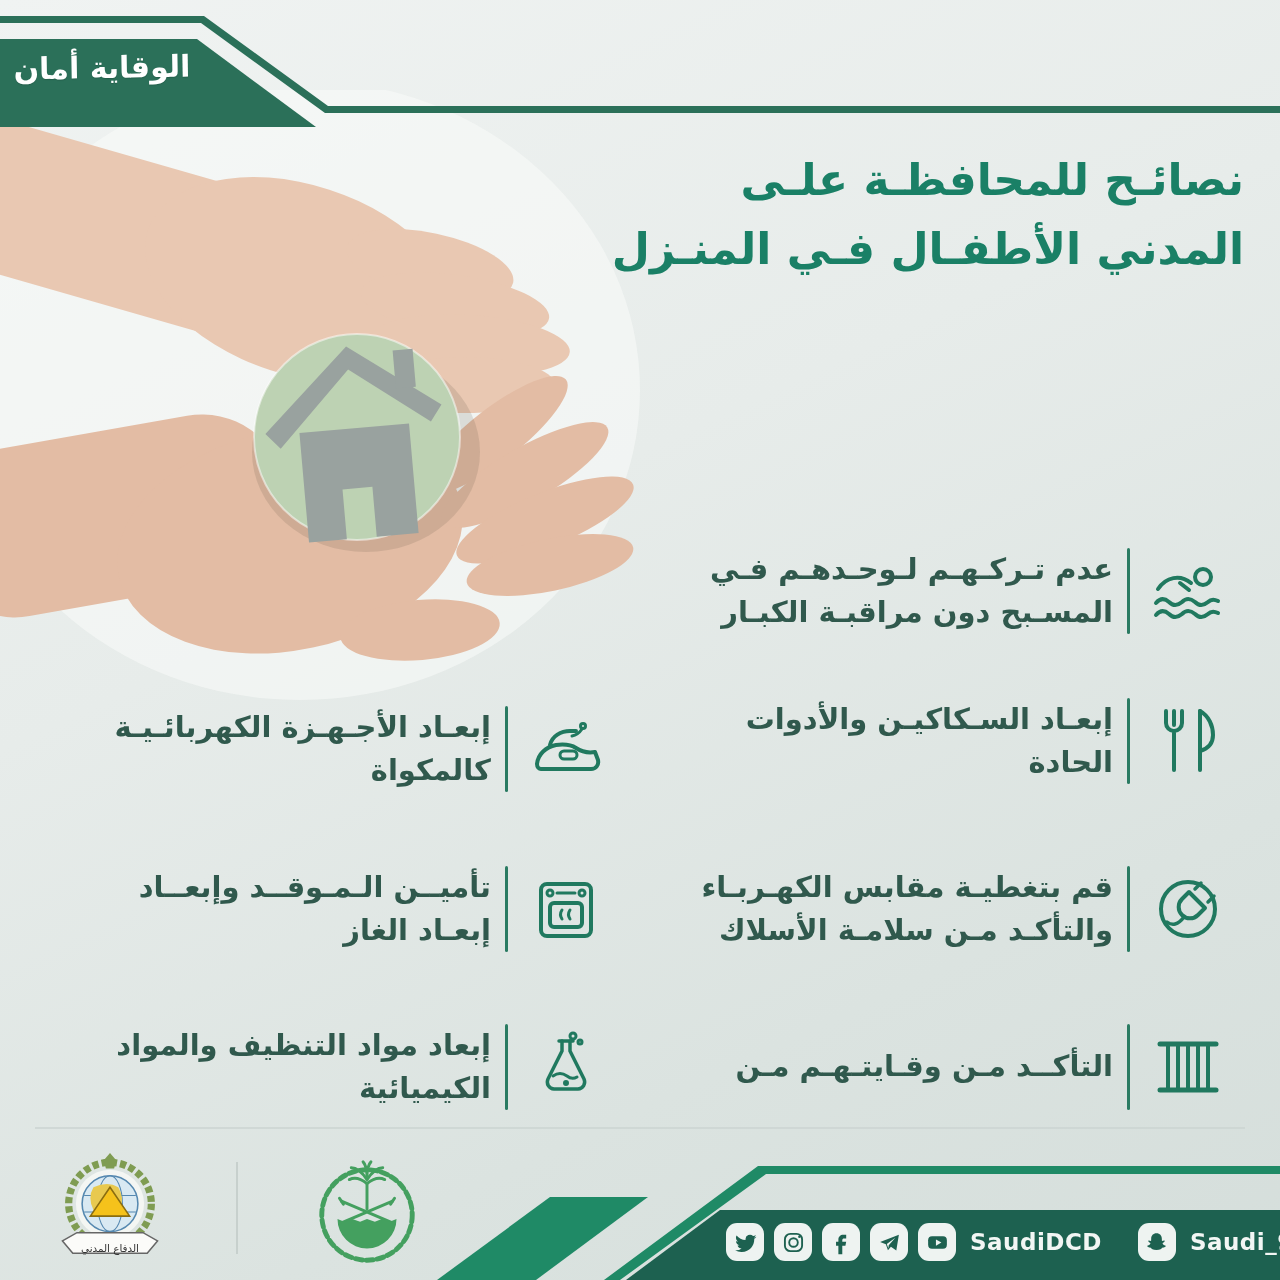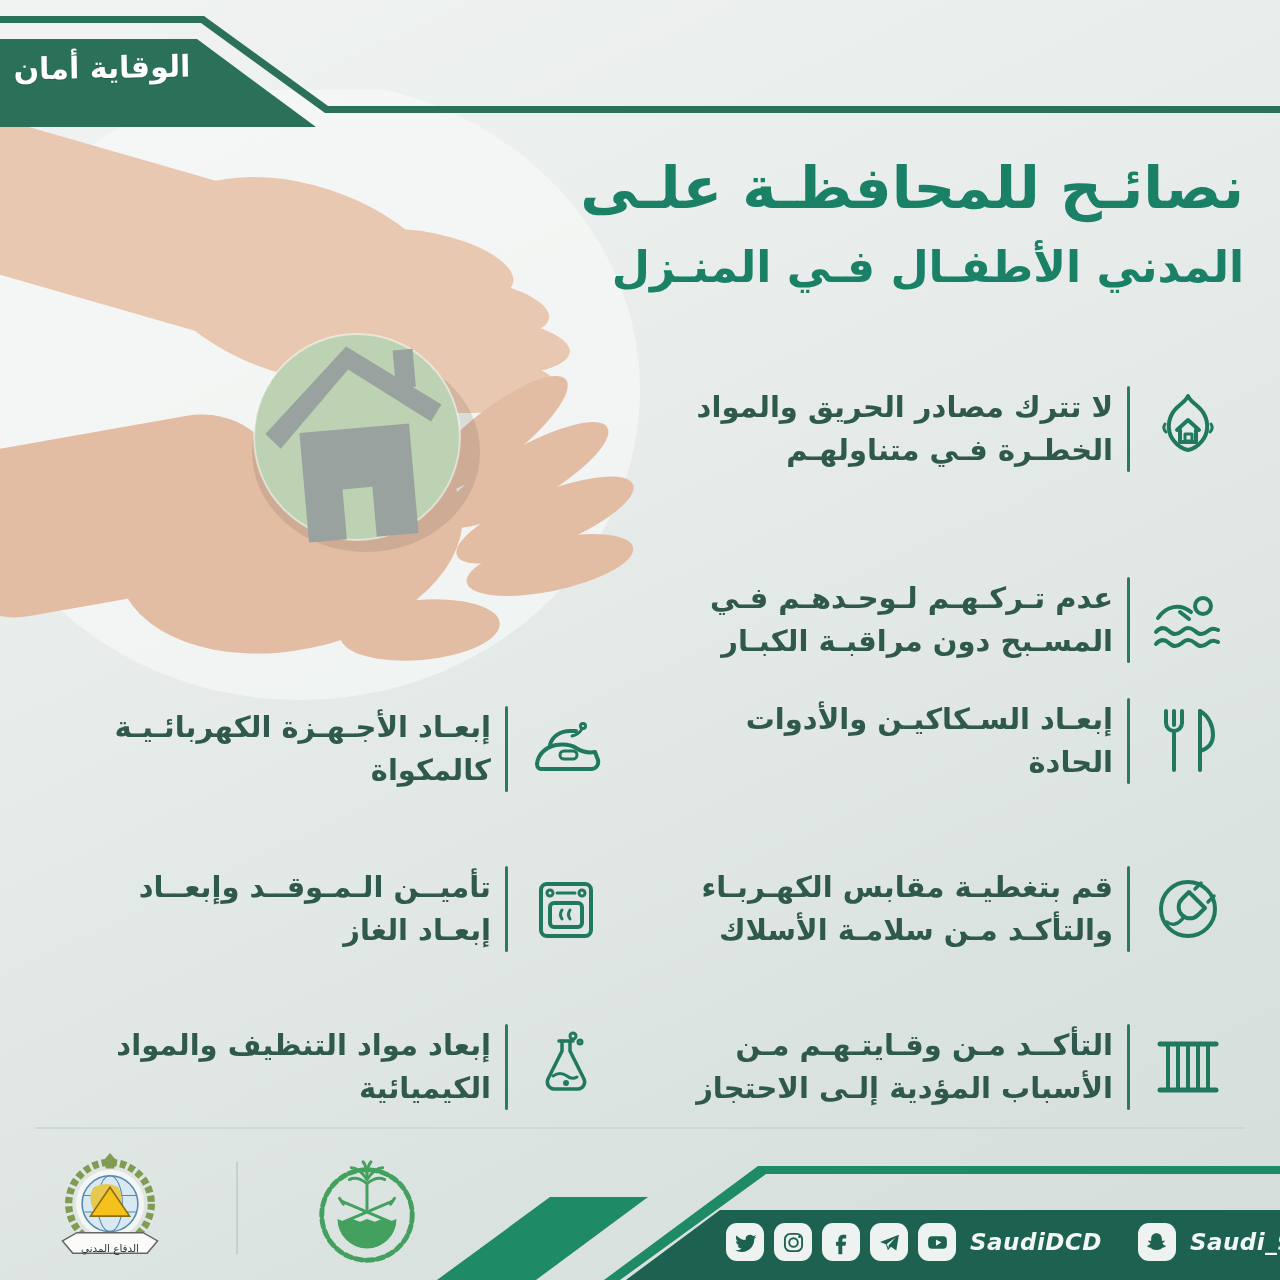--- a/index.html
+++ b/index.html
@@ -10,38 +10,38 @@
   }
   .abs{position:absolute;}
   
   .banner-text{
     position:absolute;left:6px;top:50px;width:192px;text-align:center;
     color:#ffffff;font-size:30px;font-weight:bold;transform:rotate(-1deg);
     text-shadow:0 1px 1px rgba(0,0,0,.15);
   }
   
   .title{position:absolute;right:36px;top:152px;text-align:right;color:#1a8066;direction:rtl;}
-  .title .t1{font-size:58px;font-weight:bold;line-height:1.25;}
+  .title .t1{font-size:44px;font-weight:bold;line-height:1.25;}
   .title .t2{font-size:44px;font-weight:bold;margin-top:16px;}
   
   .tip{position:absolute;display:flex;align-items:center;height:122px;}
   .tip.rcol{right:46px;width:566px;}
   .tip.lcol{left:30px;width:582px;}
   .tip-text{flex:1;direction:rtl;text-align:right;color:#30594d;font-weight:bold;
     font-size:29px;line-height:1.5;}
   .vline{width:3px;height:86px;background:#2a7b62;border-radius:2px;margin:0 12px 0 14px;flex:0 0 auto;}
   .tip-icon{width:92px;height:92px;display:flex;align-items:center;justify-content:center;flex:0 0 auto;}
   .tip-icon svg{stroke:#20795f;fill:none;stroke-width:4;stroke-linecap:round;stroke-linejoin:round;}
   
   .hr-faint{position:absolute;left:35px;top:1127px;width:1210px;height:2px;background:#ccd5d2;opacity:.8;}
   .logo-divider{position:absolute;left:236px;top:1162px;width:2px;height:92px;background:#c7d0cd;}
   .social{position:absolute;left:726px;top:1220px;height:44px;display:flex;align-items:center;gap:10px;}
   .tile{width:38px;height:38px;border-radius:11px;background:#eef3f1;display:flex;align-items:center;justify-content:center;flex:0 0 auto;}
   .tile svg{width:25px;height:25px;}
-  .handle{color:#f2f6f4;font-size:23px;font-weight:bold;letter-spacing:.5px;margin-left:4px;white-space:nowrap;font-style:italic;}
+  .handle{color:#f2f6f4;font-size:23px;font-weight:bold;letter-spacing:.5px;margin-left:4px;white-space:nowrap;}
   .snap-gap{width:16px;flex:0 0 auto;}
 </style>
 </head>
 <body>
 
 <div class="page">
 
   <svg class="abs" style="left:0;top:90px;" width="680" height="650" viewBox="0 0 680 650">
     <ellipse cx="300" cy="300" rx="340" ry="310" fill="rgba(249,251,250,0.55)"></ellipse>
 
@@ -77,39 +77,22 @@
     <polygon points="0,16 204,16 328,106 1280,106 1280,113 325,113 201,23 0,23" fill="#2b7059"></polygon>
     <polygon points="0,39 197,39 316,127 0,127" fill="#2b7059"></polygon>
   </svg>
   <div class="banner-text">الوقاية أمان</div>
 
   <div class="title">
     <div class="t1">نصائـح للمحافظـة علـى</div>
     <div class="t2">المدني الأطفـال فـي المنـزل</div>
   </div>
 
-  <div class="tip rcol" style="top:368px;">
-    <div class="tip-text">
-      <div>لا تترك مصادر الحريق والمواد</div>
-        <div>الخطـرة فـي متناولهـم</div>
-    </div>
-    <div class="vline"></div>
-    <div class="tip-icon">
-      <svg width="80" height="80" viewBox="0 0 80 80">
-        <path d="M40 7 C37 14 28 17 24 25 C19 34 20 45 26 52 C30 57 35 60 40 61 C45 60 50 57 54 52 C60 45 61 34 56 25 C52 17 43 14 40 7 Z"></path>
-        <path d="M17 35 c-2 3 -1 6 1 8" stroke-width="3"></path>
-        <path d="M63 35 c2 3 1 6 -1 8" stroke-width="3"></path>
-        <path d="M29 41 L40 31 L51 41"></path>
-        <path d="M32 41 v12 h16 v-12"></path>
-        <rect x="37" y="45" width="7" height="7" stroke-width="3"></rect>
-      </svg>
-    </div>
-  </div>
-
-  <div class="tip rcol" style="top:559px;">
+
+  <div class="tip rcol" style="top:530px;">
     <div class="tip-text">
       <div>عدم تـركـهـم لـوحـدهـم فـي</div>
         <div>المسـبح دون مراقبـة الكبـار</div>
     </div>
     <div class="vline"></div>
     <div class="tip-icon">
       <svg width="80" height="80" viewBox="0 0 80 80">
         <path d="M10 38 C18 26 32 23 43 32"></path>
         <path d="M32 32 l9 7"></path>
         <circle cx="55" cy="26" r="8"></circle>
@@ -149,21 +132,20 @@
         <path d="M47 20 l6 -6" stroke-width="3.5"></path>
         <path d="M60 33 l6 -6" stroke-width="3.5"></path>
         <path d="M36 48 C30 56 24 57 19 53" stroke-width="3.5"></path>
       </svg>
     </div>
   </div>
 
   <div class="tip rcol" style="top:1006px;">
     <div class="tip-text">
       <div>التأكــد مـن وقـايتـهـم مـن</div>
-        <div>الأسباب المؤدية إلـى الاحتجاز</div>
     </div>
     <div class="vline"></div>
     <div class="tip-icon">
       <svg width="80" height="80" viewBox="0 0 80 80">
         <path d="M12 17 h56" stroke-width="5"></path>
         <path d="M12 63 h56" stroke-width="5"></path>
         <path d="M20 17 v46"></path>
           <path d="M30 17 v46"></path>
           <path d="M40 17 v46"></path>
         <path d="M50 17 v46"></path>

